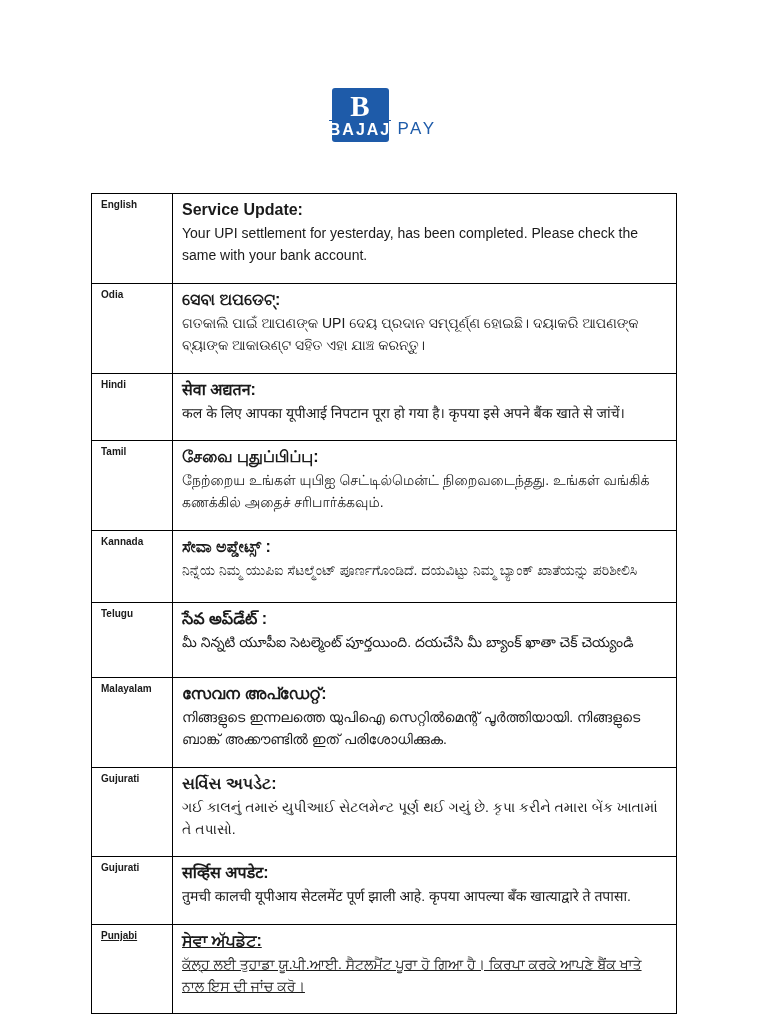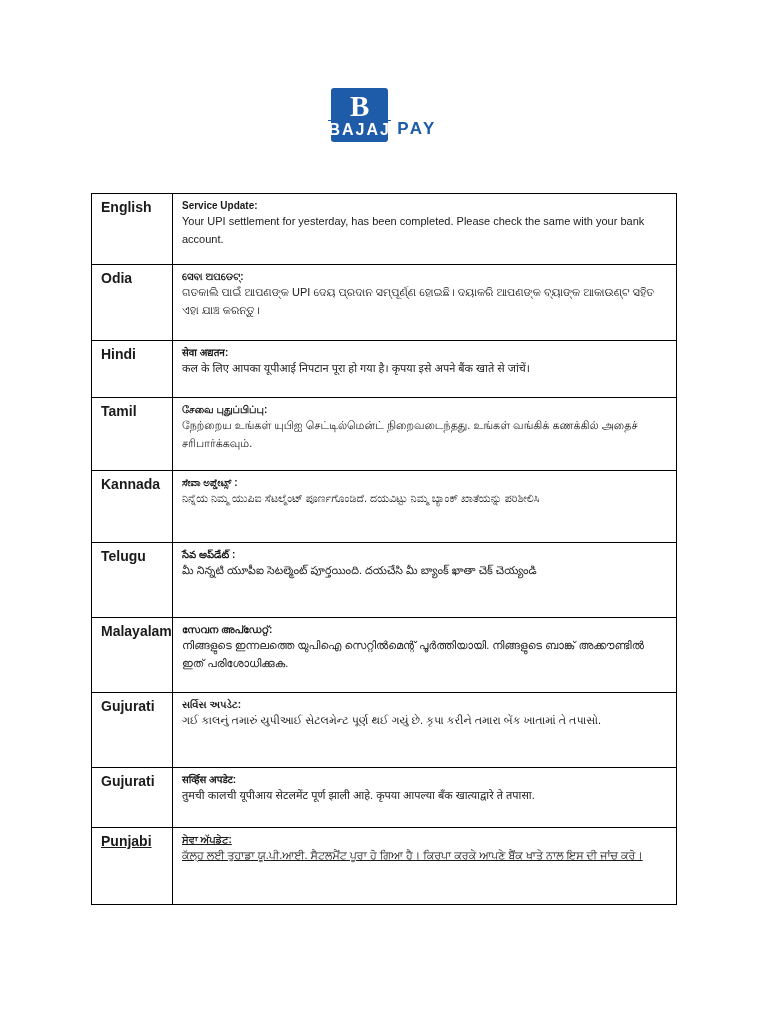--- a/index.html
+++ b/index.html
@@ -48,21 +48,21 @@
   .logo-bajaj {
     color: #ffffff;
     font-weight: bold;
     font-size: 16px;
     letter-spacing: 2px;
     padding-bottom: 3px;
     border-top: 1.5px solid #1e5ba9;
   }
   .logo-pay {
     color: #1e5ba9;
-    font-weight: bold;
+    font-weight: normal;
     font-size: 17px;
     letter-spacing: 2.5px;
     margin-top: 28px;
   }
 
   
   table.translations {
     position: absolute;
     top: 193px;
     left: 91px;
@@ -71,32 +71,32 @@
     table-layout: fixed;
   }
   table.translations td {
     border: 1.6px solid #000000;
     vertical-align: top;
     padding: 4px 9px 16px 9px;
   }
   td.lang-cell {
     width: 81px;
     font-weight: bold;
-    font-size: 14px;
+    font-size: 10px;
     padding-top: 7px;
     line-height: 1.3;
   }
   td.msg-cell { font-size: 12.5px; }
   .msg-title {
     font-weight: bold;
-    font-size: 10px;
+    font-size: 16px;
     line-height: 1.5;
   }
   .msg-body {
-    font-size: 11px;
+    font-size: 14px;
     line-height: 1.6;
     max-width: 478px;
   }
   
   tr:nth-child(1)  td { height: 70px; }
   tr:nth-child(2)  td { height: 76px; }
   tr:nth-child(3)  td { height: 57px; }
   tr:nth-child(4)  td { height: 73px; margin-top: 24px; }
   tr:nth-child(5)  td { height: 72px; }
   tr:nth-child(6)  td { height: 75px; }

